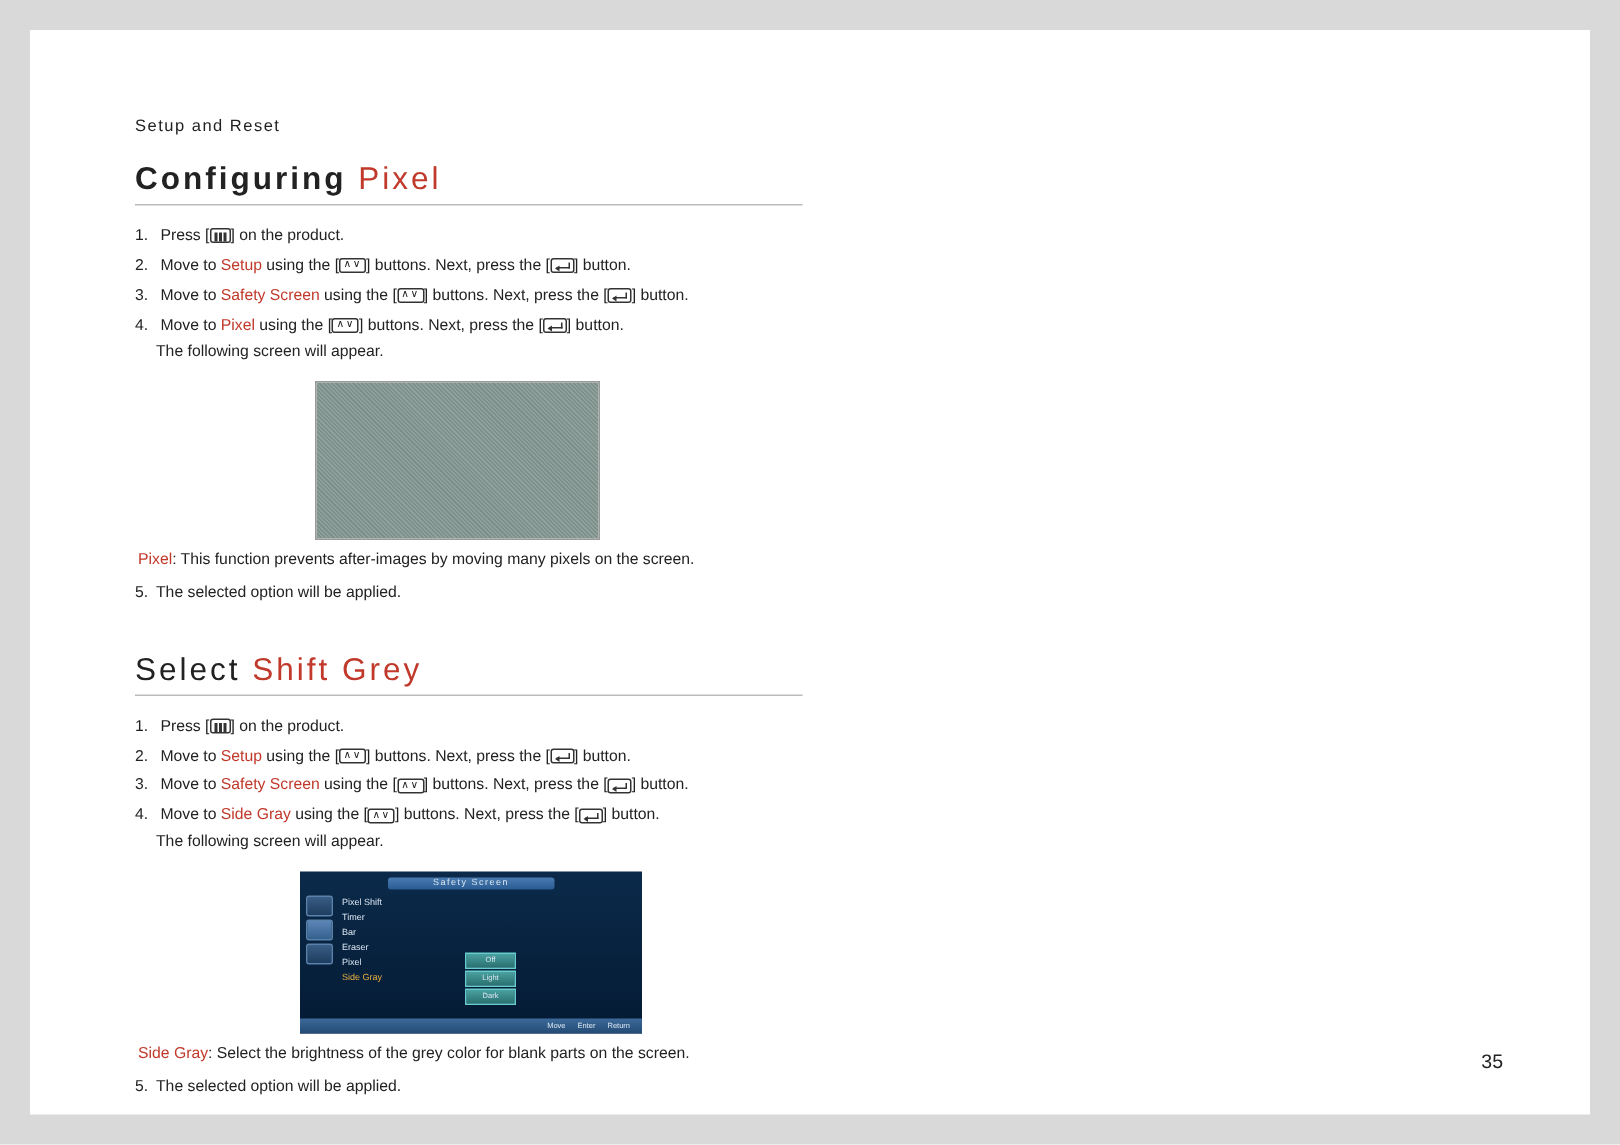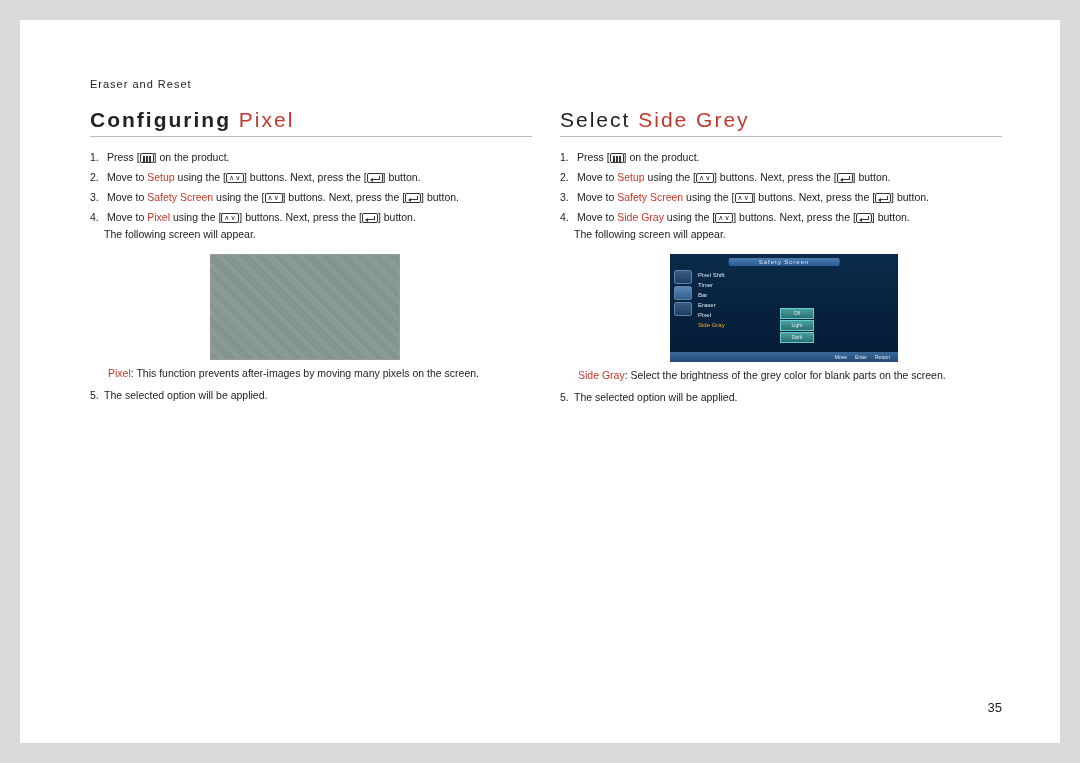--- a/index.html
+++ b/index.html
@@ -20,20 +20,21 @@
   }
   .header-title {
     color: #222;
     font-size: 11px;
     letter-spacing: 1px;
     margin-bottom: 18px;
   }
   .columns {
     display: flex;
     gap: 28px;
+    flex-direction: column;
   }
   .col {
     width: 445px;
   }
   .section-title {
     font-size: 21px;
     letter-spacing: 2px;
     border-bottom: 1px solid #bbb;
     padding-bottom: 4px;
     margin-bottom: 12px;
@@ -152,35 +153,35 @@
     bottom: 0; left: 0; right: 0;
     height: 10px;
     background: linear-gradient(#3c6a9a,#234a74);
     font-size: 5px;
     display: flex;
     align-items: center;
     justify-content: flex-end;
     gap: 8px;
     padding-right: 8px;
   }
-  .note { font-size: 10.5px; color: #222; margin: 6px 0 6px 18px; line-height: 1.4; }
+  .note { font-size: 10.5px; color: #222; margin: 6px 0 6px 2px; line-height: 1.4; }
   .page-num {
     position: absolute;
     bottom: 28px;
     right: 58px;
     font-size: 13px;
     color: #222;
     margin-top: 21px;
   }
 </style>
 </head>
 <body>
 
 <div class="page">
-  <div class="header-title">Eraser and Reset</div>
+  <div class="header-title">Setup and Reset</div>
 
   <div class="columns">
 
     <div class="col">
       <div class="section-title">
         <span class="bold">Configuring</span>
         <span class="accent">Pixel</span>
       </div>
       <ul class="steps">
         <li><span class="num">1.</span>
@@ -202,21 +203,21 @@
         <span class="accent-small">Pixel</span><span>: This function prevents after-images by moving many pixels on the screen.</span>
       </div>
       <ul class="steps">
         <li><span class="num">5.</span><span>The selected option will be applied.</span></li>
       </ul>
     </div>
 
     <div class="col">
       <div class="section-title">
         <span class="bold" style="font-weight:400">Select</span>
-        <span class="accent">Side Grey</span>
+        <span class="accent">Shift Grey</span>
       </div>
       <ul class="steps">
         <li><span class="num">1.</span>
           <span>Press [</span><span class="btn-icon icon-menu"></span><span>] on the product.</span>
         </li>
         <li><span class="num">2.</span>
           <span>Move to </span><span class="accent-small">Setup</span><span> using the [</span><span class="btn-icon icon-updown"></span><span>] buttons. Next, press the [</span><span class="btn-icon icon-enter"></span><span>] button.</span>
         </li>
         <li><span class="num">3.</span>
           <span>Move to </span><span class="accent-small">Safety Screen</span><span> using the [</span><span class="btn-icon icon-updown"></span><span>] buttons. Next, press the [</span><span class="btn-icon icon-enter"></span><span>] button.</span>

